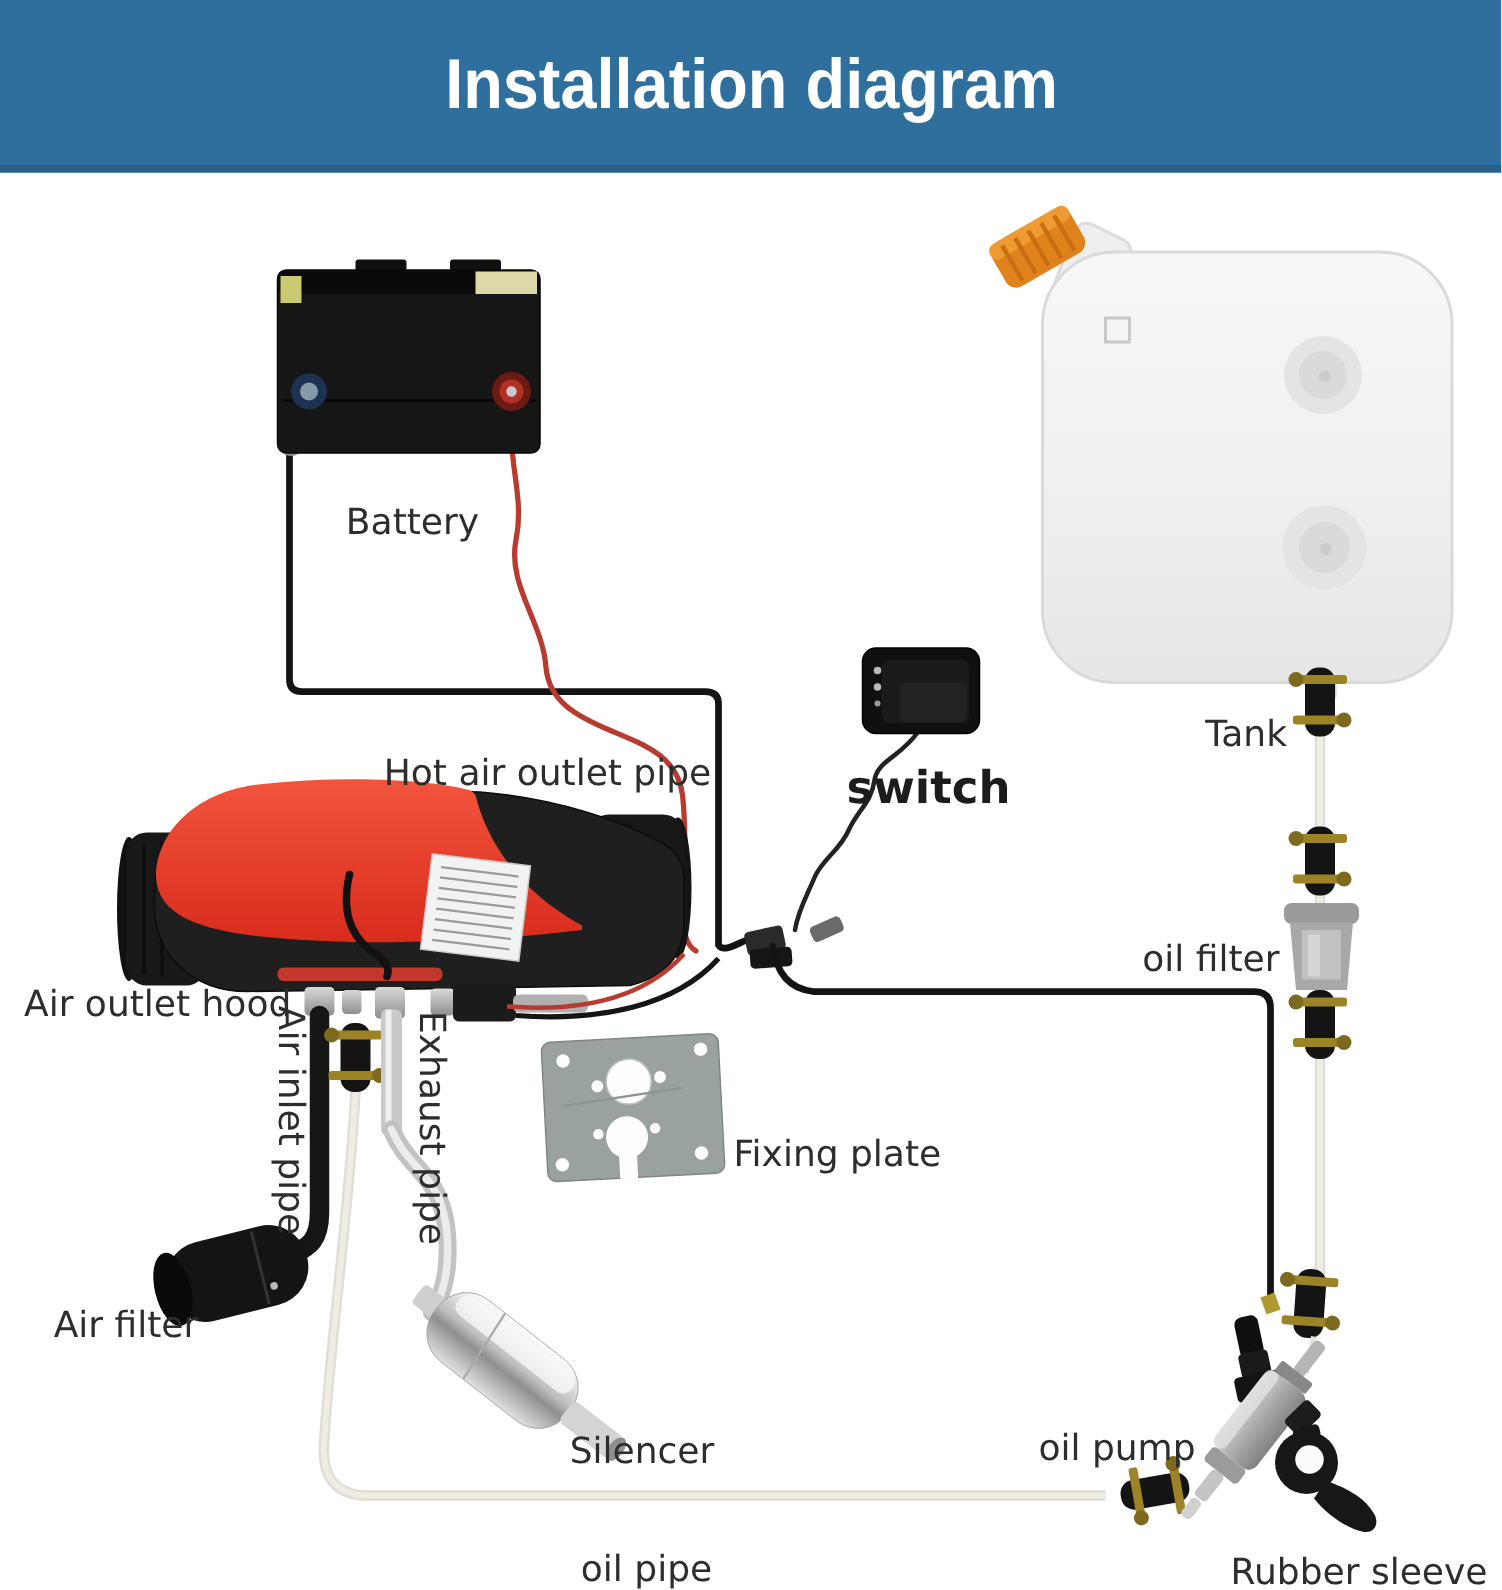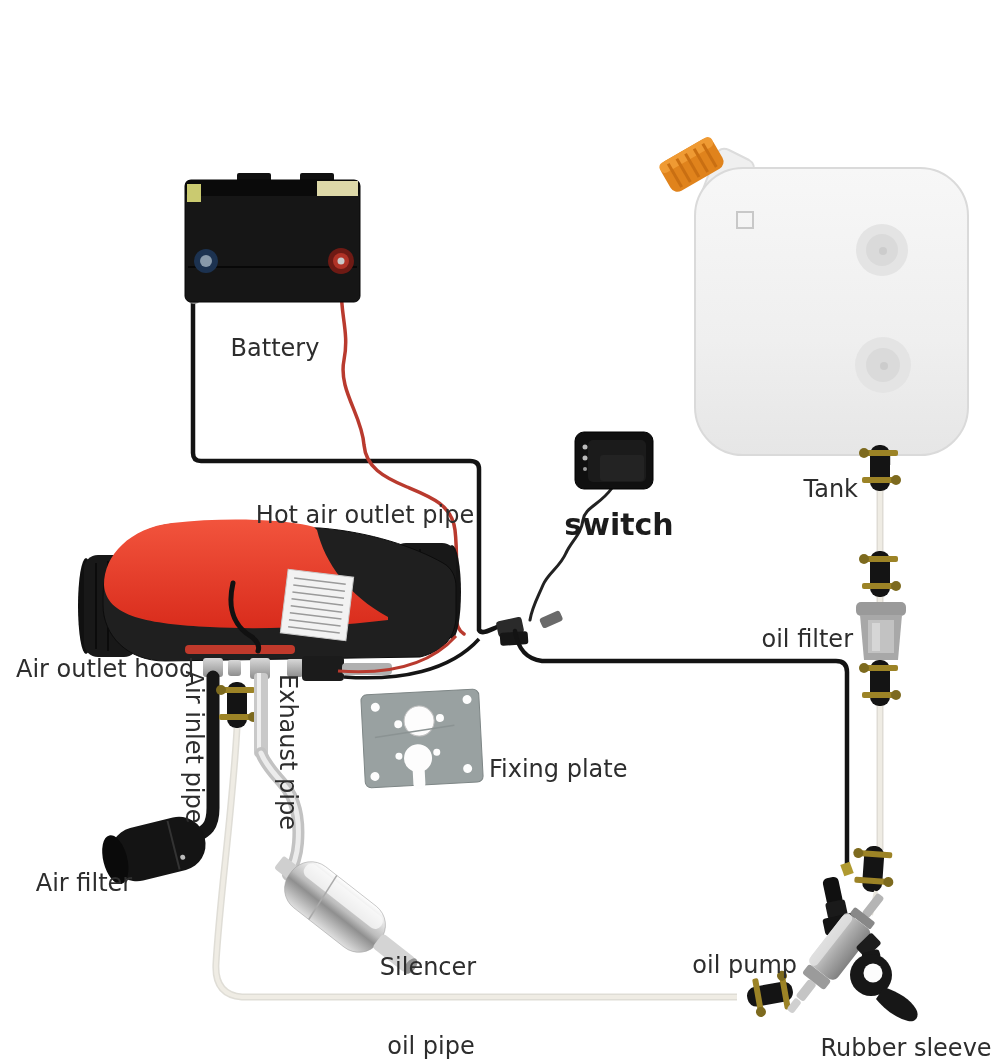--- a/index.html
+++ b/index.html
@@ -12,20 +12,23 @@
              transform:scaleX(0.92);font-family:"Liberation Sans",sans-serif;}
   .diagram{position:absolute;left:0;top:115px;}
   svg text{font-family:"DejaVu Sans","Liberation Sans",sans-serif;font-size:24px;fill:#2d2d2d;}
   svg text.big{font-size:30px;font-weight:600;fill:#1c1c1c;}
 </style>
 </head>
 <body>
 
 <div class="page">
 
+  <div class="banner">
+    <h1>Installation diagram</h1>
+  </div>
 
   <svg class="diagram" width="1001" height="945" viewBox="0 0 1001 945" xmlns="http://www.w3.org/2000/svg">
     <defs>
       <linearGradient id="tankGrad" x1="0" y1="0" x2="0" y2="1">
         <stop offset="0" stop-color="#f7f7f7"></stop>
           <stop offset="0.6" stop-color="#efefef"></stop>
           <stop offset="1" stop-color="#e6e6e6"></stop>
       </linearGradient>
       <linearGradient id="chromeGrad" x1="0" y1="0" x2="0" y2="1">
         <stop offset="0" stop-color="#ffffff"></stop>

